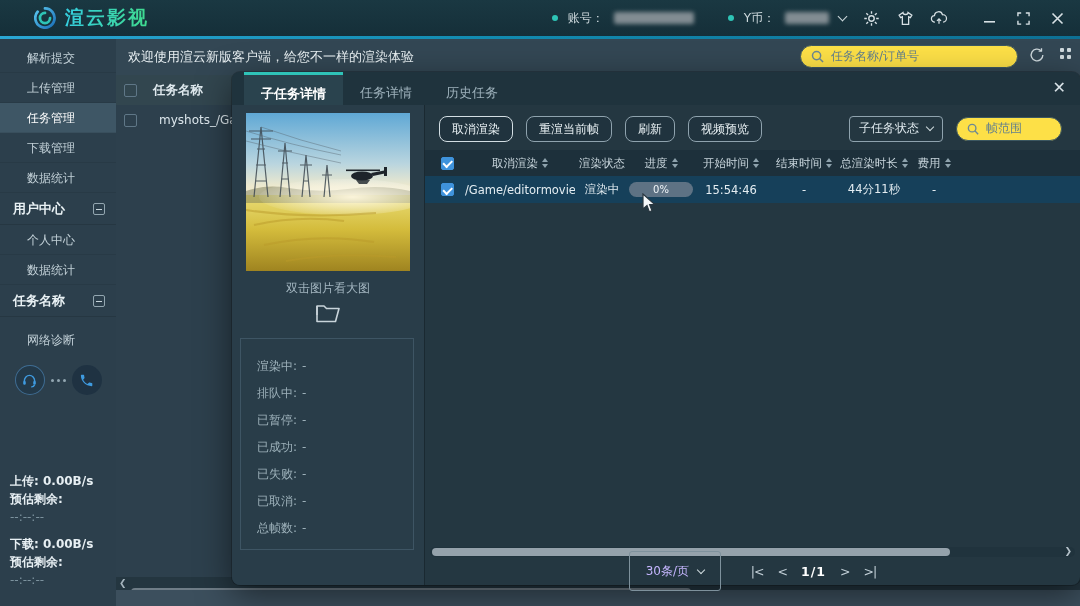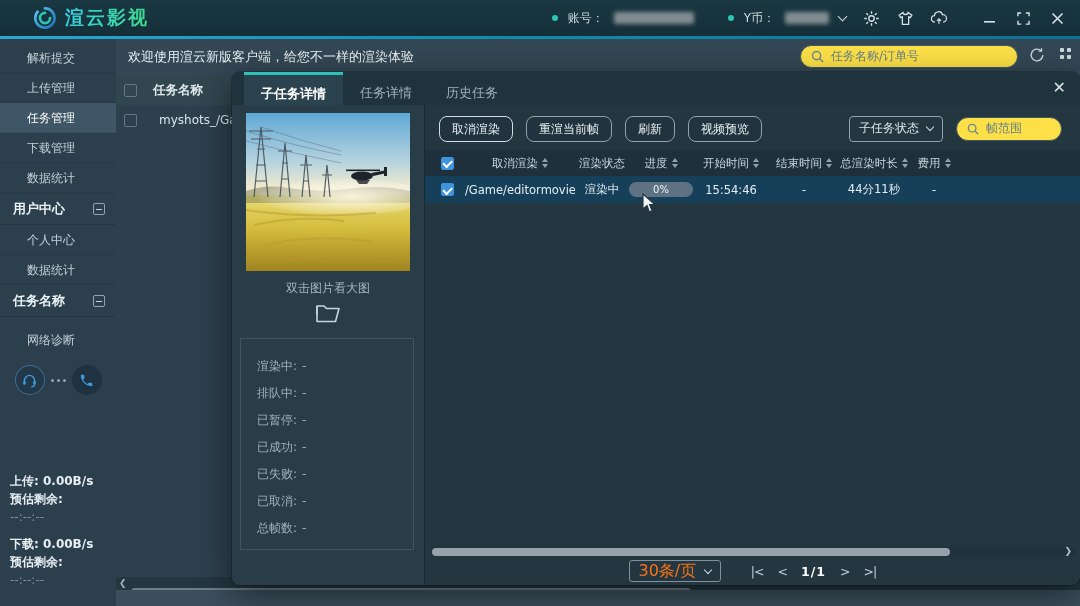--- a/index.html
+++ b/index.html
@@ -91,21 +91,21 @@
   .dtable-row .dcell{color:#e4edf2;}
   .dc0{width:36px;} .dc1{width:110px;} .dc2{width:54px;} .dc3{width:64px;} .dc4{width:76px;} .dc5{width:70px;} .dc6{width:70px;} .dc7{width:50px;}
   .sort{display:inline-flex;flex-direction:column;gap:2px;margin-left:4px;cursor:pointer;}
   .sort .up{width:0;height:0;border-left:3.5px solid transparent;border-right:3.5px solid transparent;border-bottom:4px solid #8ea2ad;}
   .sort .dn{width:0;height:0;border-left:3.5px solid transparent;border-right:3.5px solid transparent;border-top:4px solid #8ea2ad;}
   .pill{width:64px;height:15px;border-radius:8px;background:#5e7284;color:#eff4f7;font-size:10px;line-height:15px;text-align:center;}
   .dlg-scroll{position:absolute;left:5px;right:5px;top:442px;height:10px;background:#20333d;border-radius:5px;}
   .dlg-scroll .thumb2{position:absolute;left:2px;top:1px;width:518px;height:8px;border-radius:4px;background:#95a2ab;cursor:grab;}
   .dlg-scroll .arr{position:absolute;right:3px;top:-1px;font-size:9px;color:#b5c2ca;cursor:pointer;}
   .pagination{position:absolute;left:0;right:0;top:454px;height:24px;display:flex;align-items:center;justify-content:center;gap:30px;}
-  .page-size{width:92px;height:22px;border:1px solid #7e919c;border-radius:3px;display:flex;align-items:center;justify-content:center;gap:9px;font-size:16px;color:#f97316;cursor:pointer;}
+  .page-size{width:92px;height:40px;border:1px solid #7e919c;border-radius:3px;display:flex;align-items:center;justify-content:center;gap:9px;font-size:12px;color:#c4b5fd;cursor:pointer;}
   .page-nav{display:flex;align-items:center;gap:14px;font-size:12.5px;color:#c3d0d8;}
   .page-nav .navbtn{cursor:pointer;letter-spacing:-1px;}
   .page-nav .pg{color:#fff;font-weight:bold;letter-spacing:1px;}
 
   .cursor{position:absolute;left:642px;top:193px;z-index:50;pointer-events:none;}
 </style>
 </head>
 <body>
 
 <div class="app">

